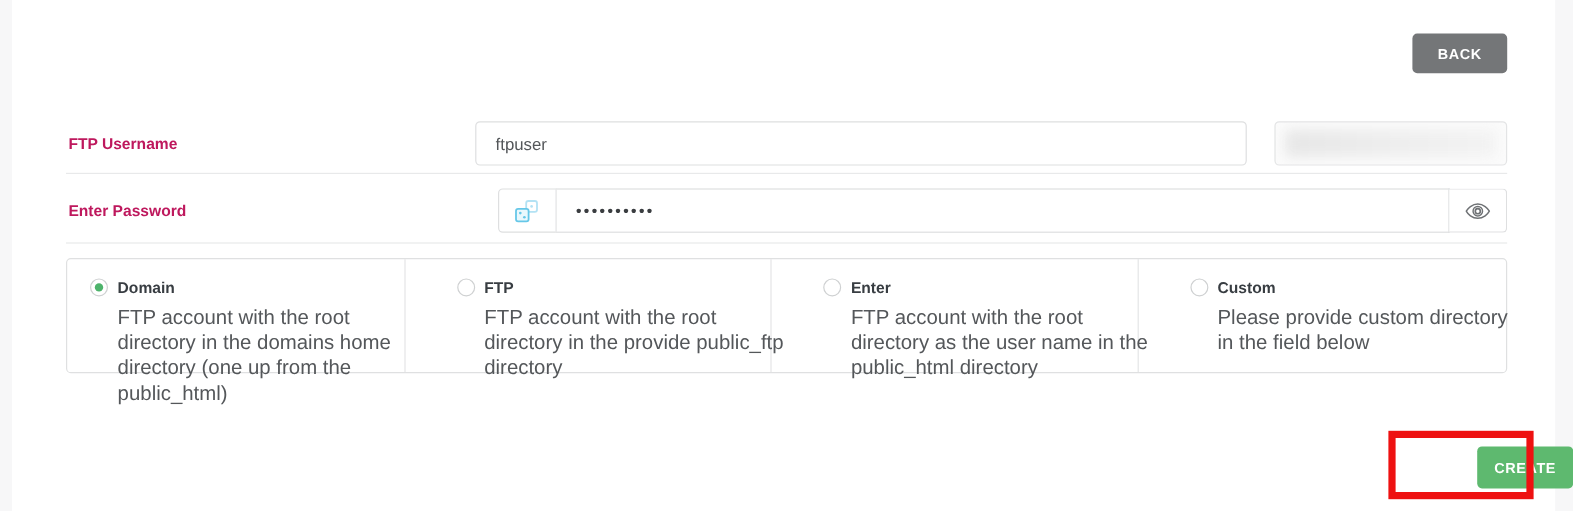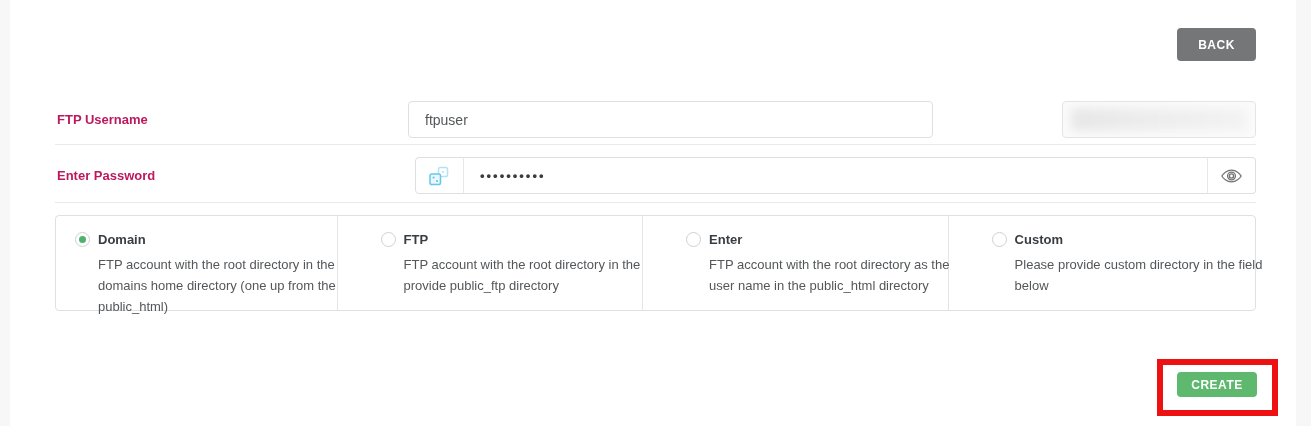--- a/index.html
+++ b/index.html
@@ -7,29 +7,29 @@
   body { font-family:"Liberation Sans","DejaVu Sans",sans-serif; }
   .screen { position:relative; width:1311px; height:426px; background:#f7f7f8; overflow:hidden; }
   .card { position:absolute; left:10px; top:0; width:1286px; height:426px; background:#ffffff; }
 
   .page-title { position:absolute; left:47px; top:31px; font-size:21px; font-weight:bold; color:#383d42; letter-spacing:0.2px; }
 
   .btn { display:flex; align-items:center; justify-content:center; border:none; border-radius:4px;
          color:#ffffff; font-weight:bold; font-size:12px; letter-spacing:0.5px; cursor:pointer;
          font-family:"Liberation Sans","DejaVu Sans",sans-serif; }
   .btn-back { position:absolute; left:1167px; top:28px; width:79px; height:33px; background:#747678;text-align:center; }
-  .btn-create { position:absolute; left:1167px; top:372px; width:80px; height:25px; background:#5eb96f; }
+  .btn-create { position:absolute; left:1221px; top:372px; width:80px; height:35px; background:#5eb96f; }
 
   .field-label { position:absolute; left:47px; font-size:13px; font-weight:bold; color:#be185d; }
   .lbl-username { top:112px; }
   .lbl-password { top:168px; }
 
   .text-input { border:1px solid #dedfe0; border-radius:4px; background:#fff; color:#54575a;
                 font-size:14px; font-family:"Liberation Sans","DejaVu Sans",sans-serif; outline:none; }
-  .input-username { position:absolute; left:398px; top:101px; width:525px; height:37px; padding:10px 16px; }
+  .input-username { position:absolute; left:386px; top:101px; width:643px; height:37px; padding:10px 16px; }
 
   .domain-box { position:absolute; left:1052px; top:101px; width:194px; height:37px;
                 border:1px solid #e3e4e5; border-radius:4px; background:#fbfbfb; overflow:hidden; }
   .domain-redacted { position:absolute; left:8px; top:6px; right:8px; bottom:6px; border-radius:4px;
                      background:linear-gradient(90deg,#e7e7e7 0%,#ededed 45%,#f3f3f3 100%);
                      filter:blur(5px); }
 
   .divider { position:absolute; left:45px; width:1201px; height:1px; background:#e8e9ea; }
   .div-1 { top:144px; }
   .div-2 { top:202px; }
@@ -46,21 +46,21 @@
 
   .options-box { position:absolute; left:45px; top:215px; width:1201px; height:96px;
                  border:1px solid #dfe0e1; border-radius:4px; background:#fff; display:flex;gap:24px; }
   .option-col { position:relative; width:300px; height:100%; border-right:1px solid #e4e5e6; cursor:pointer; }
   .option-col:last-child { border-right:none; width:301px; }
   .radio { position:absolute; left:19px; top:16px; width:15px; height:15px; border-radius:50%;
            border:1px solid #cfd1d2; background:#fff; }
   .radio.selected::after { content:""; position:absolute; left:3px; top:3px; width:7px; height:7px;
                            border-radius:50%; background:#4db36b; }
   .option-title { position:absolute; left:42px; top:16px; font-size:13px; font-weight:bold; color:#383d42; }
-  .option-desc { position:absolute; left:42px; top:38px; width:252px; font-size:13px; color:#54575a; line-height:21px; }
+  .option-desc { position:absolute; left:42px; top:38px; width:252px; font-size:17px; color:#54575a; line-height:21px; }
 
   .highlight-rect { position:absolute; left:1147px; top:359px; width:121px; height:57px;
                     border:6px solid #ee1111; pointer-events:none; }
 
   .icon-svg { display:block; }
 </style>
 </head>
 <body>
 
 <div class="screen">

